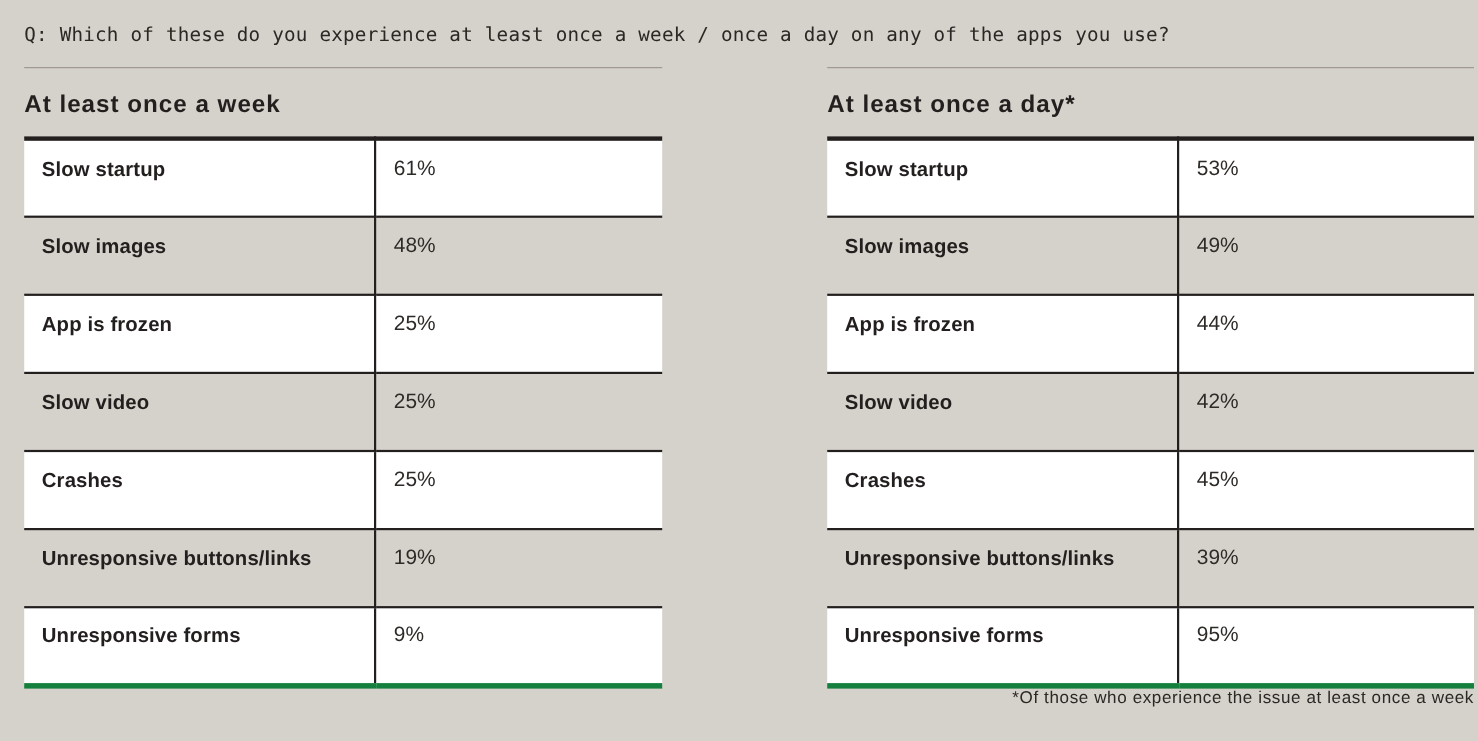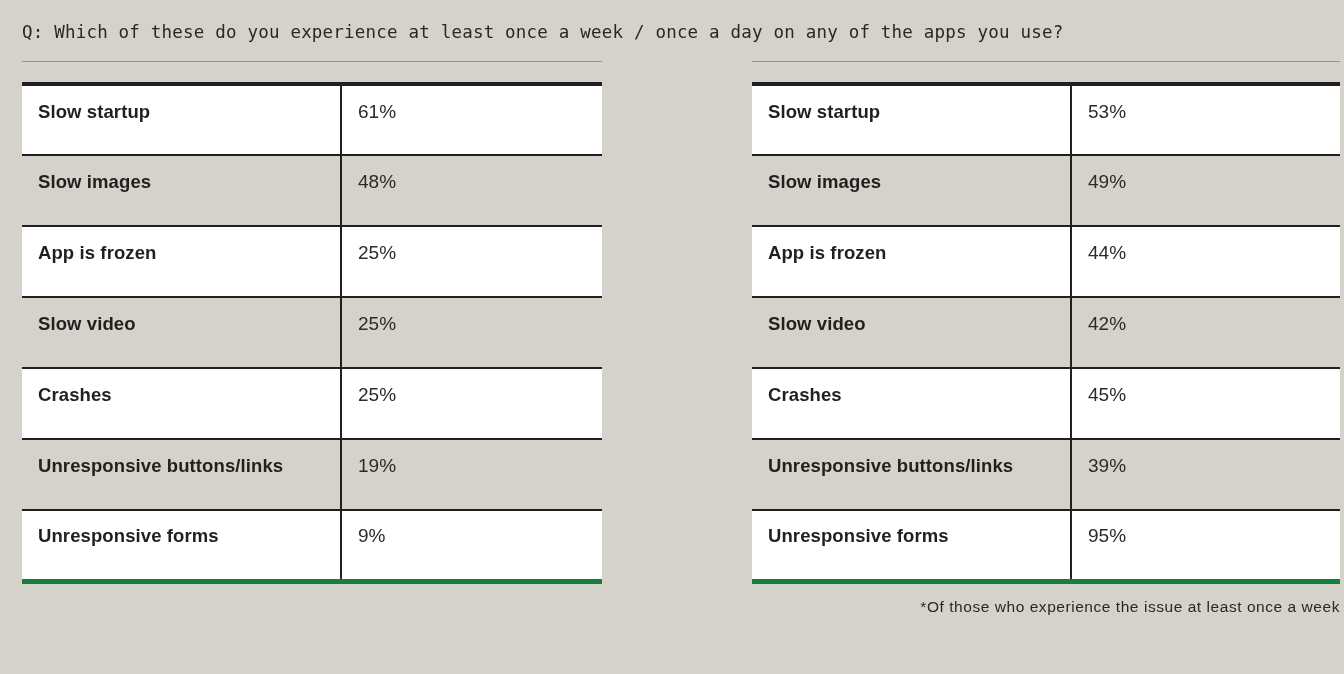--- a/index.html
+++ b/index.html
@@ -103,40 +103,40 @@
     color: #2e2a27;
   }
 
   
   .tbl tr:last-child td {
     border-bottom: 5px solid #15803d;
   }
 
   
   .footnote {
-    margin-top: 14px;
     text-align: right;
     font-size: 15.5px;
     letter-spacing: 0.55px;
     color: #2b2724;
     white-space: nowrap;
   }
 </style>
 </head>
 <body>
 
 <div class="page">
 
   <div class="question-row">
     <div class="question-text">Q: Which of these do you experience at least once a week / once a day on any of the apps you use?</div>
   </div>
   <div class="divider left"></div>
   <div class="divider right"></div>
 
   <div class="panel left">
+    <h2 class="panel-title">At least once a week</h2>
 
     <table class="tbl">
       <tbody>
         <tr class="shade-white">
           <td class="col-label">Slow startup</td>
           <td class="col-value">61%</td>
         </tr>
         <tr class="shade-gray">
           <td class="col-label">Slow images</td>
           <td class="col-value">48%</td>
@@ -159,20 +159,21 @@
         </tr>
         <tr class="shade-white">
           <td class="col-label">Unresponsive forms</td>
           <td class="col-value">9%</td>
         </tr>
       </tbody>
     </table>
   </div>
 
   <div class="panel right">
+    <h2 class="panel-title">At least once a day*</h2>
 
     <table class="tbl">
       <tbody>
         <tr class="shade-white">
           <td class="col-label">Slow startup</td>
           <td class="col-value">53%</td>
         </tr>
         <tr class="shade-gray">
           <td class="col-label">Slow images</td>
           <td class="col-value">49%</td>

